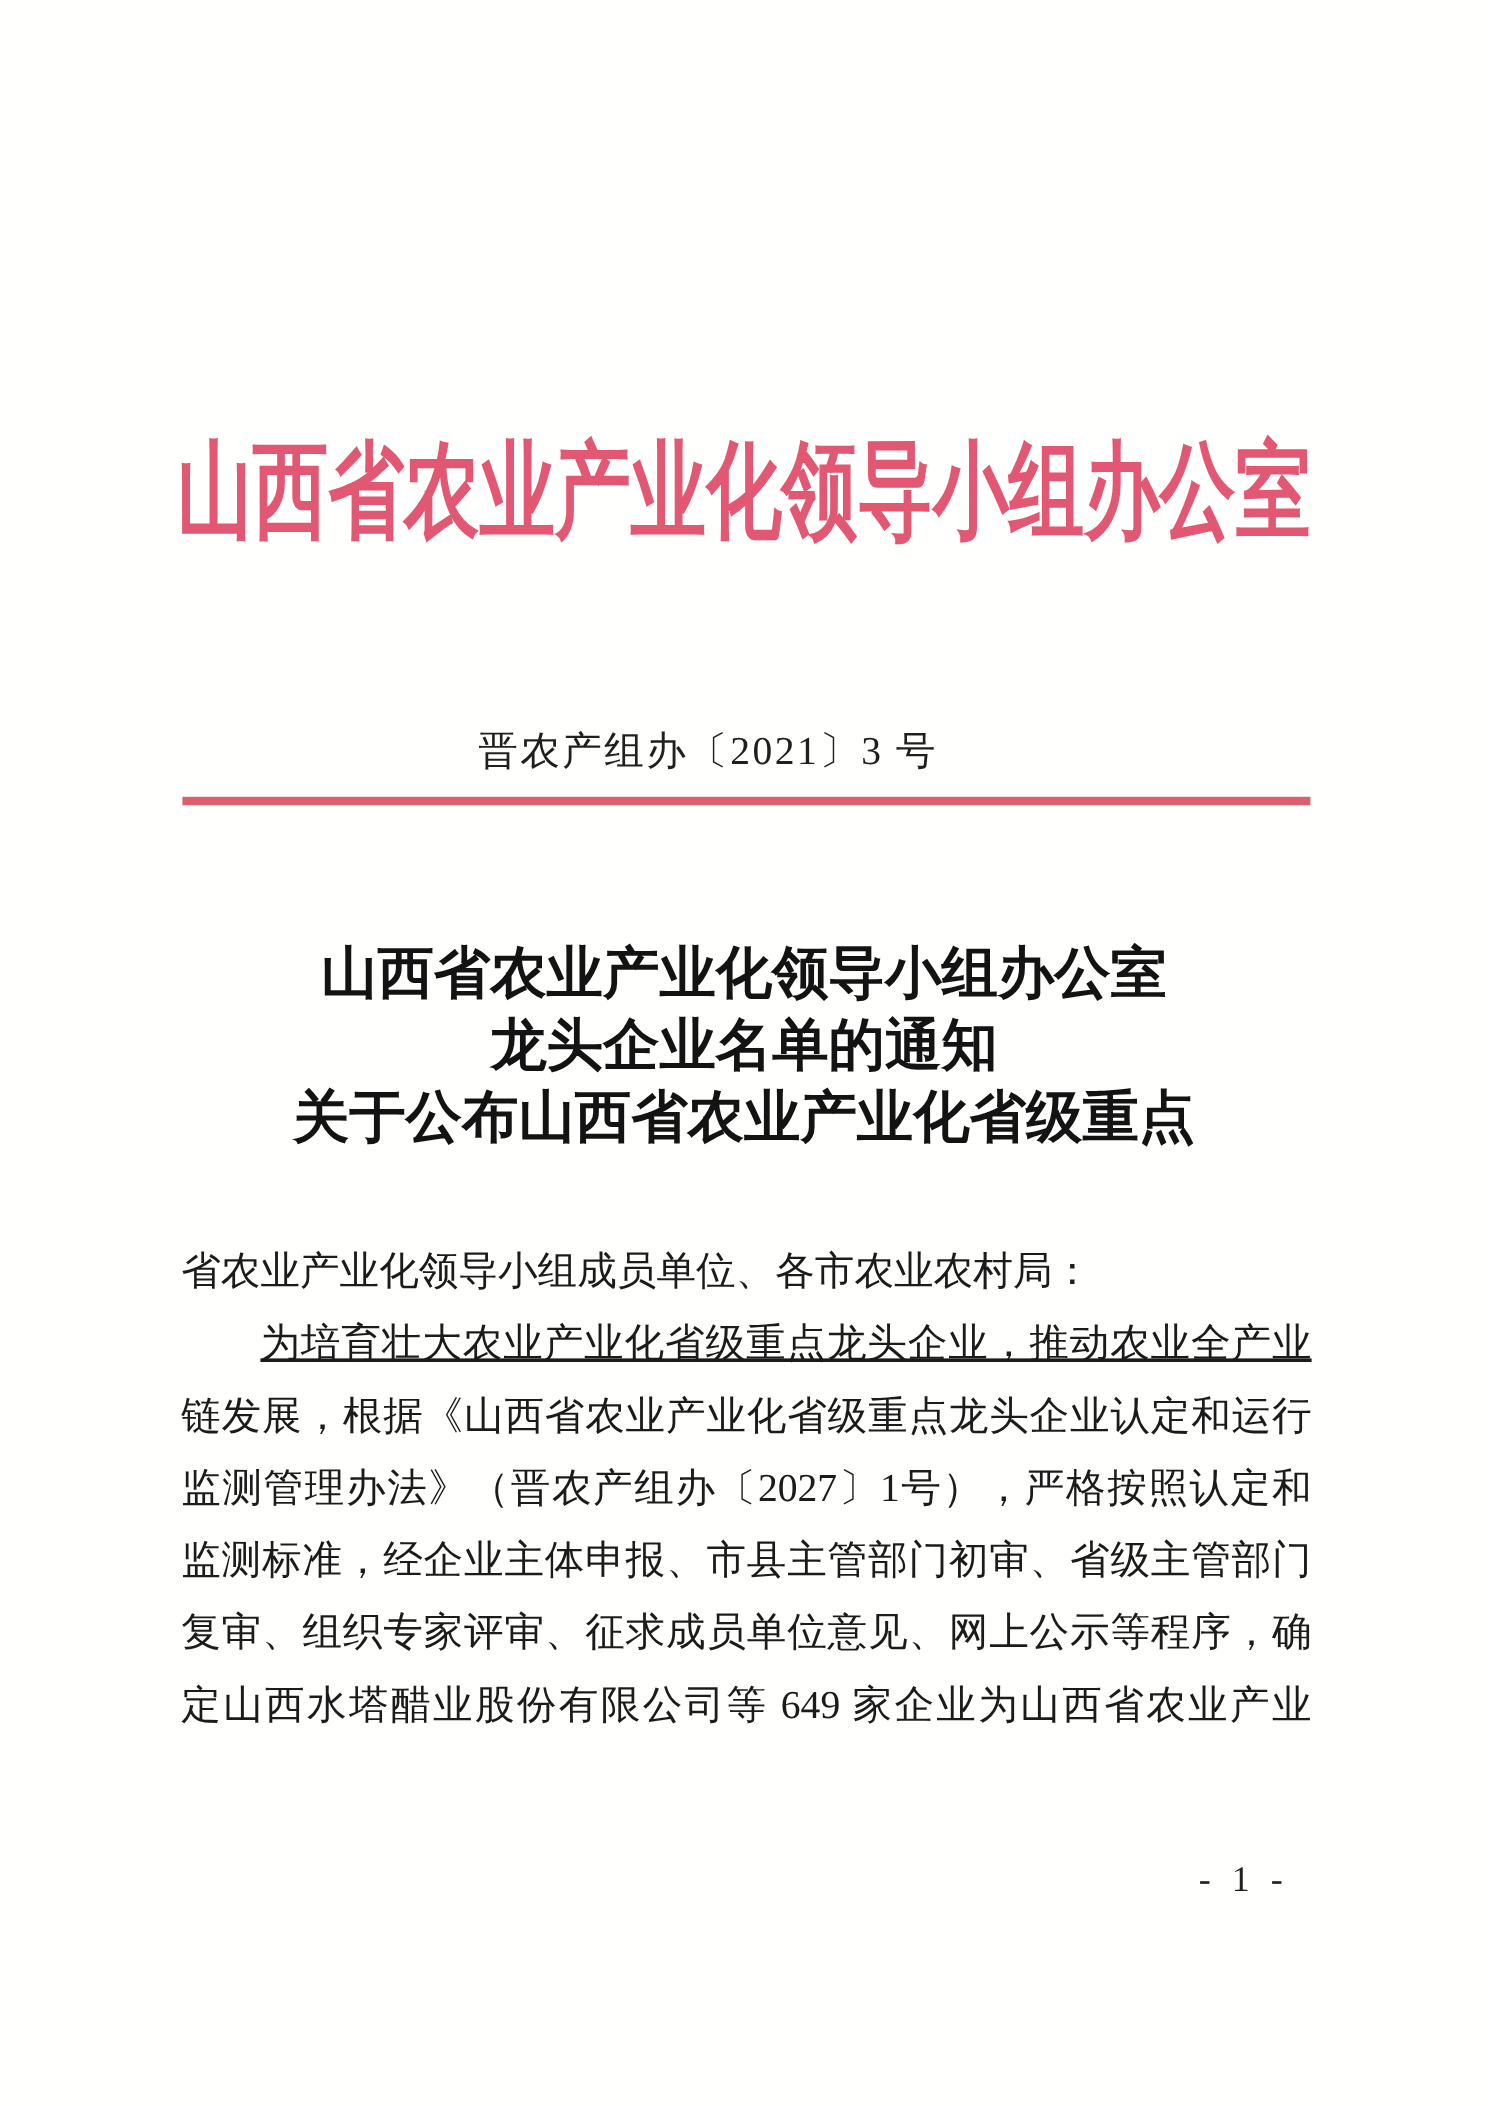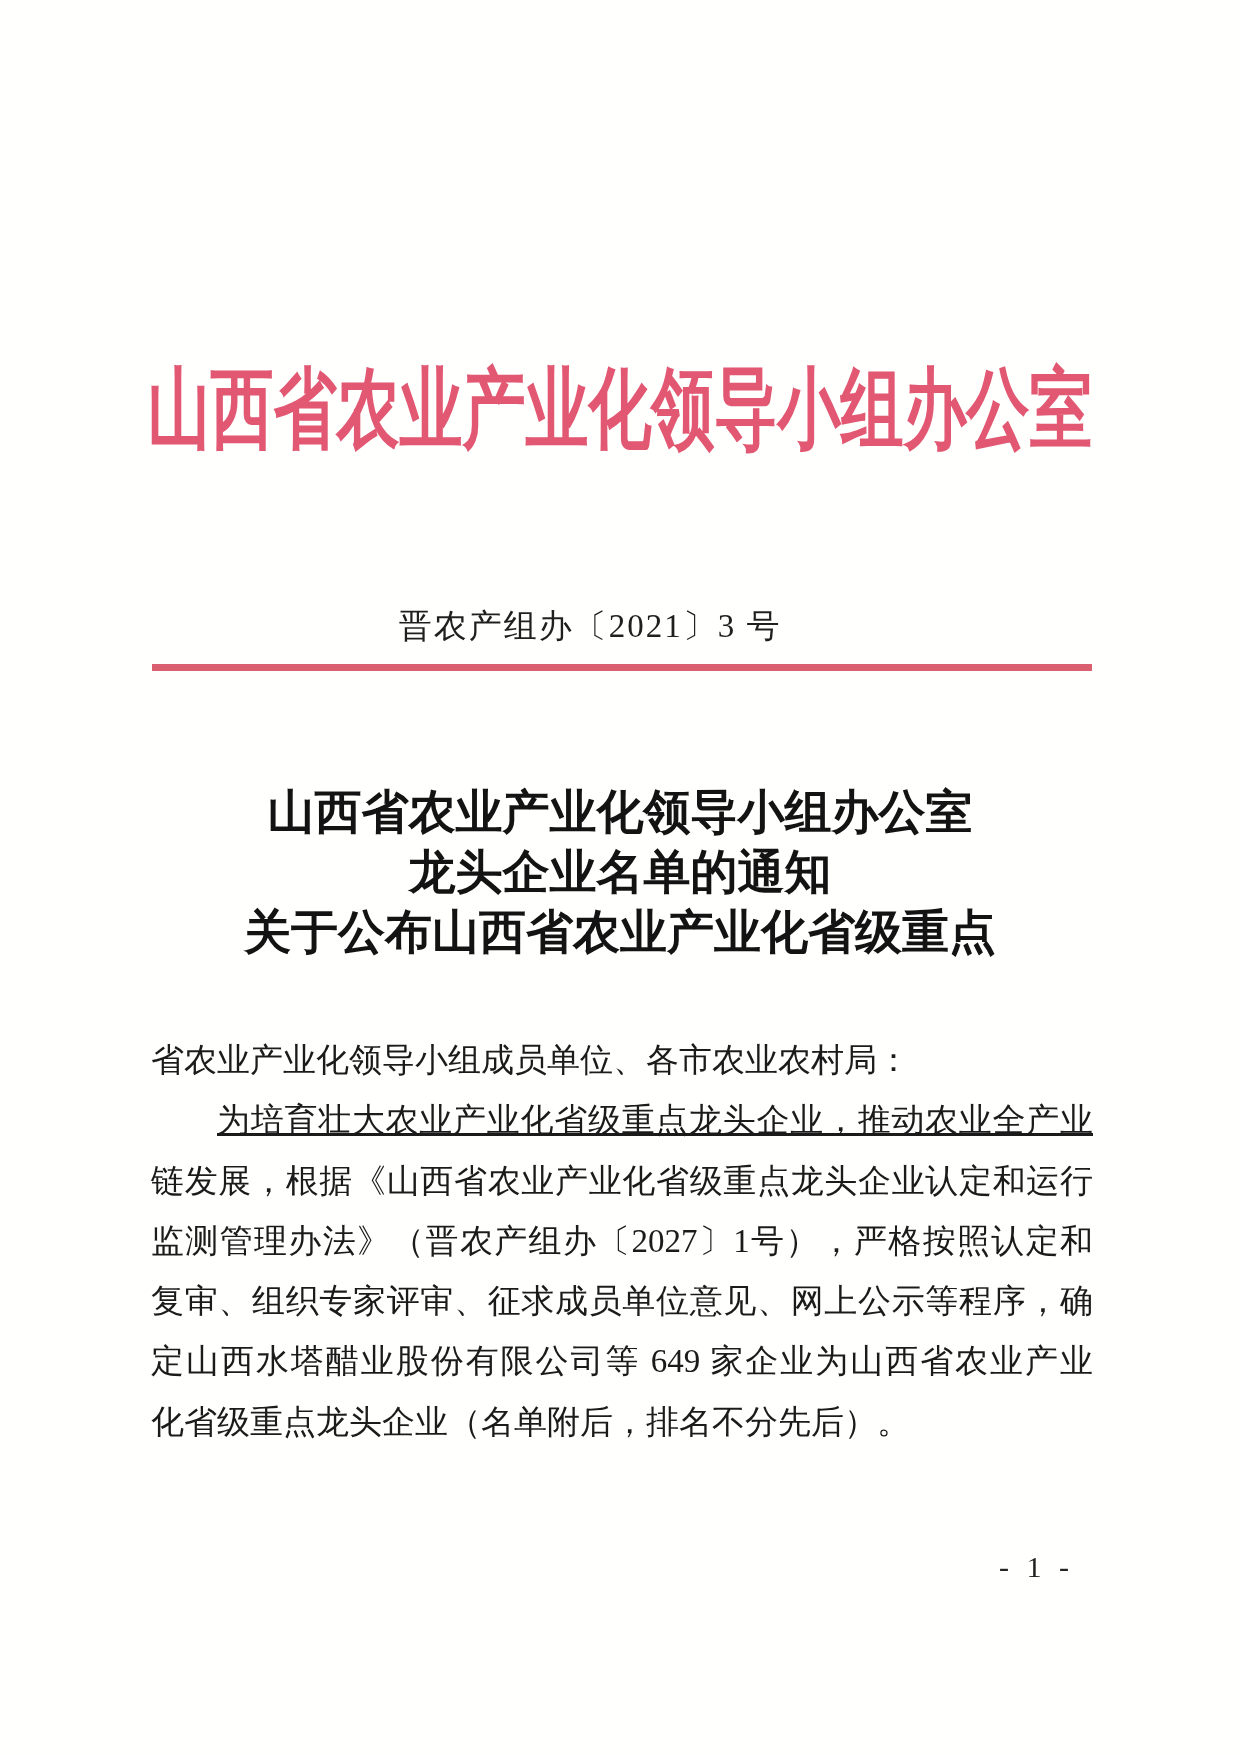--- a/index.html
+++ b/index.html
@@ -116,20 +116,20 @@
     <div class="title-line">山西省农业产业化领导小组办公室</div>
     <div class="title-line">龙头企业名单的通知</div>
     <div class="title-line">关于公布山西省农业产业化省级重点</div>
   </div>
 
   <div class="body-block">
     <div class="line no-fill">省农业产业化领导小组成员单位、各市农业农村局：</div>
     <div class="line fill indent">为培育壮大农业产业化省级重点龙头企业，推动农业全产业</div>
     <div class="line fill">链发展，根据《山西省农业产业化省级重点龙头企业认定和运行</div>
     <div class="line fill">监测管理办法》（晋农产组办〔2027〕1号），严格按照认定和</div>
+    <div class="line fill">监测标准，经企业主体申报、市县主管部门初审、省级主管部门</div>
     <div class="line fill">复审、组织专家评审、征求成员单位意见、网上公示等程序，确</div>
     <div class="line fill">定山西水塔醋业股份有限公司等 649 家企业为山西省农业产业</div>
-    <div class="line no-fill">化省级重点龙头企业（名单附后，排名不分先后）。</div>
   </div>
 
   <div class="page-number">- 1 -</div>
 
 </div>
 
 </body></html>

